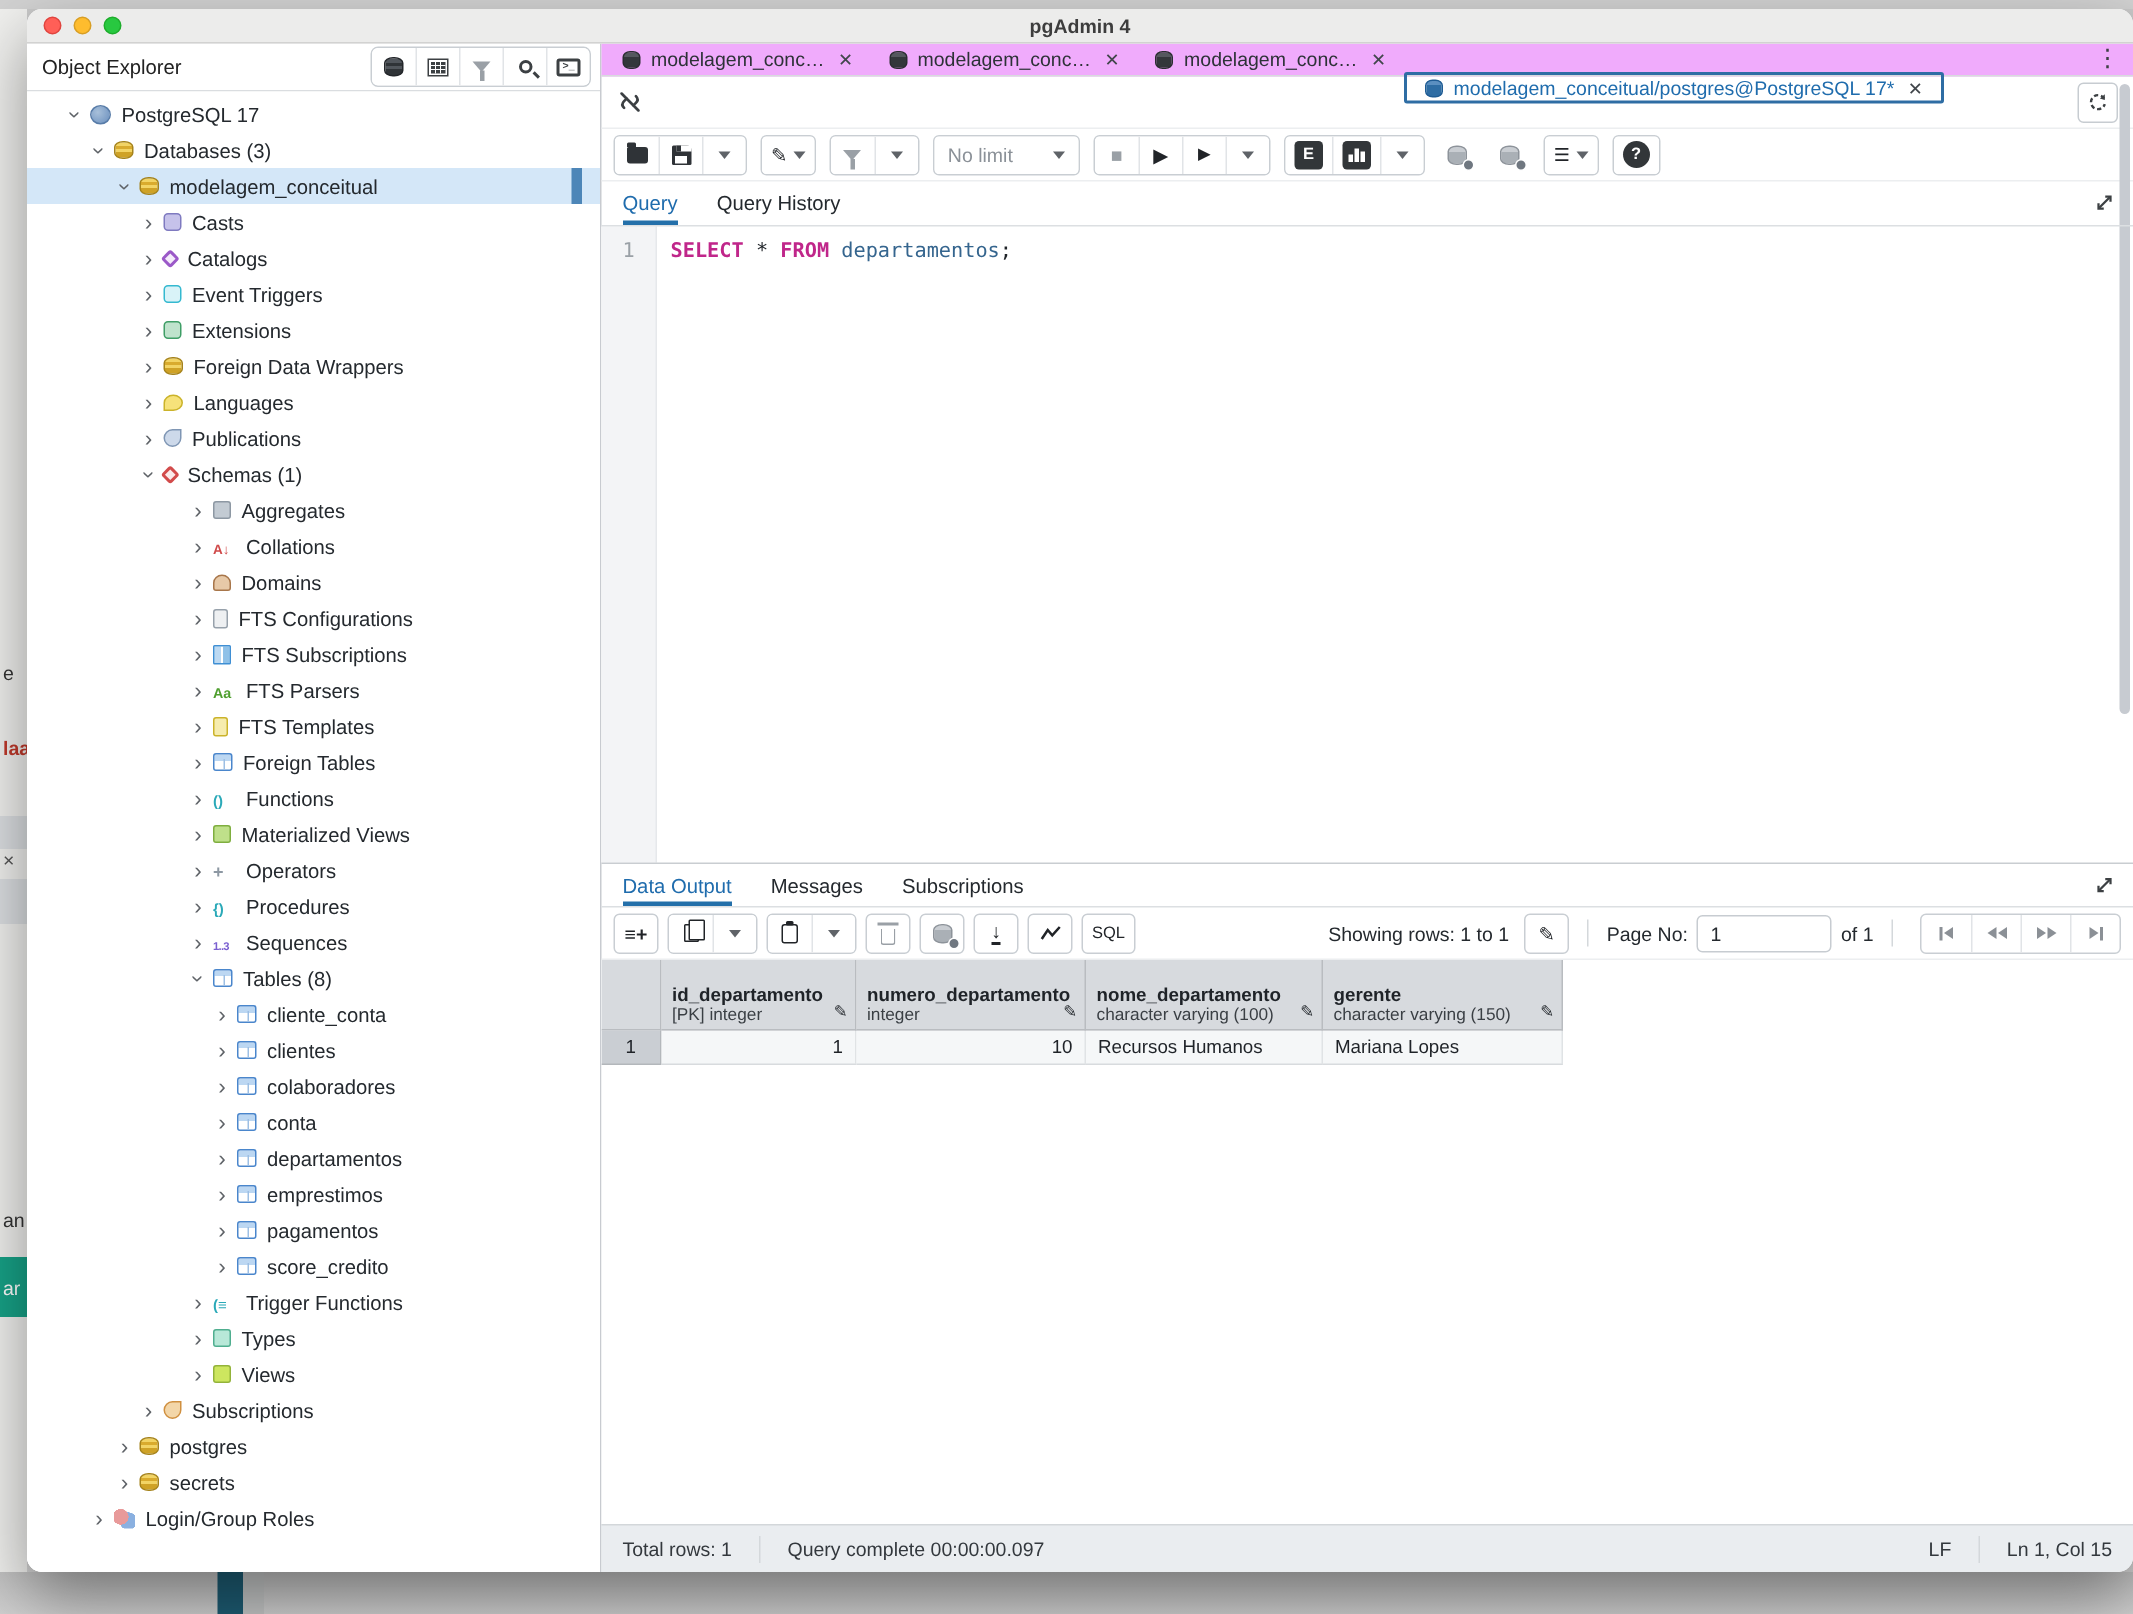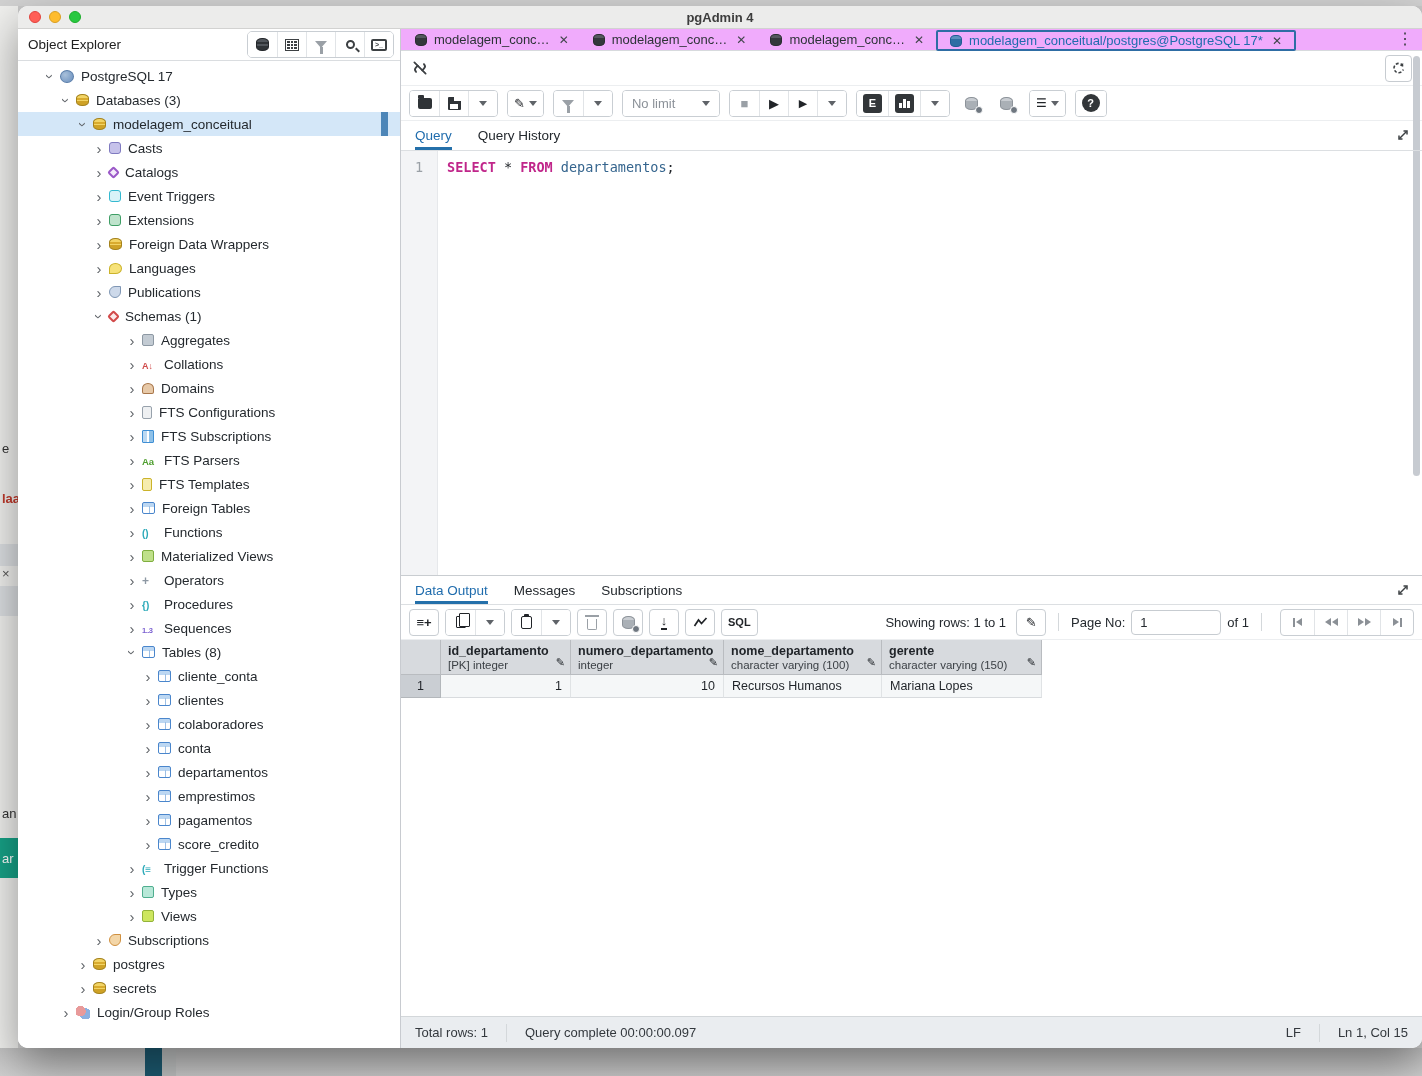--- a/index.html
+++ b/index.html
@@ -93,21 +93,21 @@
   [data-icon="proc"]::before{content:"{)";font-size:10px;font-weight:bold;color:#2aa9b8}
   [data-icon="trig"]::before{content:"(≡";font-size:10px;font-weight:bold;color:#2aa9b8}
   [data-icon="oper"]::before{content:"+";font-size:12px;font-weight:bold;color:#8d98a3}
   [data-icon="seq"]::before{content:"1..3";font-size:7.5px;font-weight:bold;color:#7a5fd0;letter-spacing:-.5px}
 
   
   .right-panel{flex:1;display:flex;flex-direction:column;min-width:0}
   .tabbar{height:22px;flex:none;display:flex;align-items:flex-start;border-bottom:1px solid #d7dadd;background:#f0abfc;padding-left:2px}
   .tab{height:100%;display:flex;align-items:center;gap:7px;padding:0 12px;font-size:13px;color:#2d3237;cursor:pointer}
   .tab .dbg{width:12px;height:12px;border-radius:5px/4px;border:1px solid #2a2d31;background:linear-gradient(#54585e 0 30%,#33373b 30%)}
-  .tab.active{border:2px solid #2e6da4;border-radius:2px;margin:1px 0;color:#1f6cad;font-weight:normal}
+  .tab.active{border:2px solid #2e6da4;border-radius:2px;margin:19px 0;color:#1f6cad;font-weight:normal}
   .tab.active .dbg{border-color:#1f5c94;background:linear-gradient(#5b8fc0 0 30%,#2e6da4 30%)}
   .tab .x{font-size:12px;color:#41464b;margin-left:2px}
   .kebab{margin-left:auto;width:34px;text-align:center;font-size:16px;color:#3c4043;cursor:pointer;letter-spacing:0}
 
   .connrow{height:35px;flex:none;display:flex;align-items:center;gap:8px;padding:0 10px;border-bottom:1px solid #eceef0}
   .conn-group{display:flex;height:27px}
   .conn-select{width:438px;border:1px solid #c7ccd1;border-radius:4px 0 0 4px;display:flex;align-items:center;justify-content:space-between;padding:0 9px;font-size:13px;color:#222;background:#fff;cursor:pointer}
   .conn-db-btn{width:36px;border:1px solid #c7ccd1;border-left:none;border-radius:0 4px 4px 0;display:flex;align-items:center;justify-content:center;background:#fff;cursor:pointer}
   .reset-btn{margin-left:auto;width:27px;height:27px;border:1px solid #c7ccd1;border-radius:4px;display:flex;align-items:center;justify-content:center;background:#fff;cursor:pointer}
 
@@ -150,36 +150,36 @@
   .ogrp{display:flex;height:27px;border:1px solid #c9ced3;border-radius:4px;overflow:hidden;background:#fff}
   .ogrp .tbtn{height:100%}
   .addrow{font-size:13px;font-weight:bold;color:#212428}
   .copy{width:10px;height:12px;border:1.5px solid #212428;border-radius:1px;position:relative;background:#fff}
   .copy::before{content:"";position:absolute;left:2px;top:-4px;width:9px;height:12px;border:1.5px solid #212428;border-radius:1px;background:#fff}
   .paste{width:11px;height:13px;border:1.5px solid #212428;border-radius:2px;position:relative}
   .paste::before{content:"";position:absolute;left:1.5px;top:-2.5px;width:5px;height:3px;background:#212428;border-radius:1px}
   .trash{width:10px;height:11px;border:1.5px solid #9aa0a6;border-top:none;border-radius:0 0 2px 2px;position:relative;margin-top:4px}
   .trash::before{content:"";position:absolute;top:-4px;left:-3px;right:-3px;height:2px;background:#9aa0a6}
   .dl{font-size:13px;color:#212428;border-bottom:2px solid #212428;line-height:1;padding-bottom:1px;font-weight:bold}
-  .sqltxt{font-size:11px;font-weight:bold;color:#212428}
+  .sqltxt{font-size:11px;font-weight:normal;color:#212428}
   .osp{flex:1}
   .showing{font-size:13px;color:#24292e;margin-right:4px}
   .vdiv{width:1px;height:18px;background:#d4d8db;margin:0 6px}
   .pageno{font-size:13px;color:#24292e}
   .pginput{width:90px;height:25px;border:1px solid #c7ccd1;border-radius:4px;font-size:13px;padding:0 8px;color:#24292e;font-family:"Liberation Sans",sans-serif}
   .pgnav{display:flex;height:27px;border:1px solid #c9ced3;border-radius:4px;overflow:hidden;background:#fff;margin-left:6px}
   .pgbtn{width:33px;display:flex;align-items:center;justify-content:center;gap:1px;border-left:1px solid #e1e4e7;cursor:pointer}
   .pgbtn:first-child{border-left:none}
   .tri-l{width:0;height:0;border-top:4.5px solid transparent;border-bottom:4.5px solid transparent;border-right:6px solid #8b9096}
   .tri-r{width:0;height:0;border-top:4.5px solid transparent;border-bottom:4.5px solid transparent;border-left:6px solid #8b9096}
   .vbar{width:2px;height:9px;background:#8b9096}
 
   .gridwrap{flex:1;background:#fff;overflow:hidden;padding:0}
   .grid{display:grid;grid-template-columns:40px 130px 153px 158px 160px;font-size:12.5px}
-  .gh{background:#d7dade;border-right:1px solid #b9bcc0;border-bottom:1px solid #b9bcc0;padding:4px 7px 3px 7px;position:relative;cursor:pointer}
+  .gh{background:#d7dade;border-right:1px solid #b9bcc0;border-bottom:1px solid #b9bcc0;padding:16px 7px 3px 7px;position:relative;cursor:pointer}
   .gh .nm{font-weight:bold;color:#1f2328;font-size:12.5px}
   .gh .tp{color:#3a3f44;font-size:11.5px;margin-top:1px}
   .gh .pen{position:absolute;right:5px;bottom:5px;font-size:11px;color:#1f2328}
   .gcorner{background:#d7dade;border-right:1px solid #b9bcc0;border-bottom:1px solid #b9bcc0}
   .rn{background:#caced3;border-right:1px solid #b3b7bb;border-bottom:1px solid #b3b7bb;display:flex;align-items:center;justify-content:center;color:#1f2328;cursor:pointer}
   .gc{background:#f5f7f8;border-right:1px solid #e0e3e5;border-bottom:1px solid #d8dbde;padding:4px 8px;color:#1f2328;cursor:pointer}
   .gc.num{text-align:right}
 
   .statusbar{height:32px;flex:none;background:#eaedf0;border-top:1px solid #d3d7da;display:flex;align-items:center;padding:0 14px;font-size:13px;color:#33383d;gap:12px}
   .statusbar .right{margin-left:auto;display:flex;align-items:center;gap:12px}

